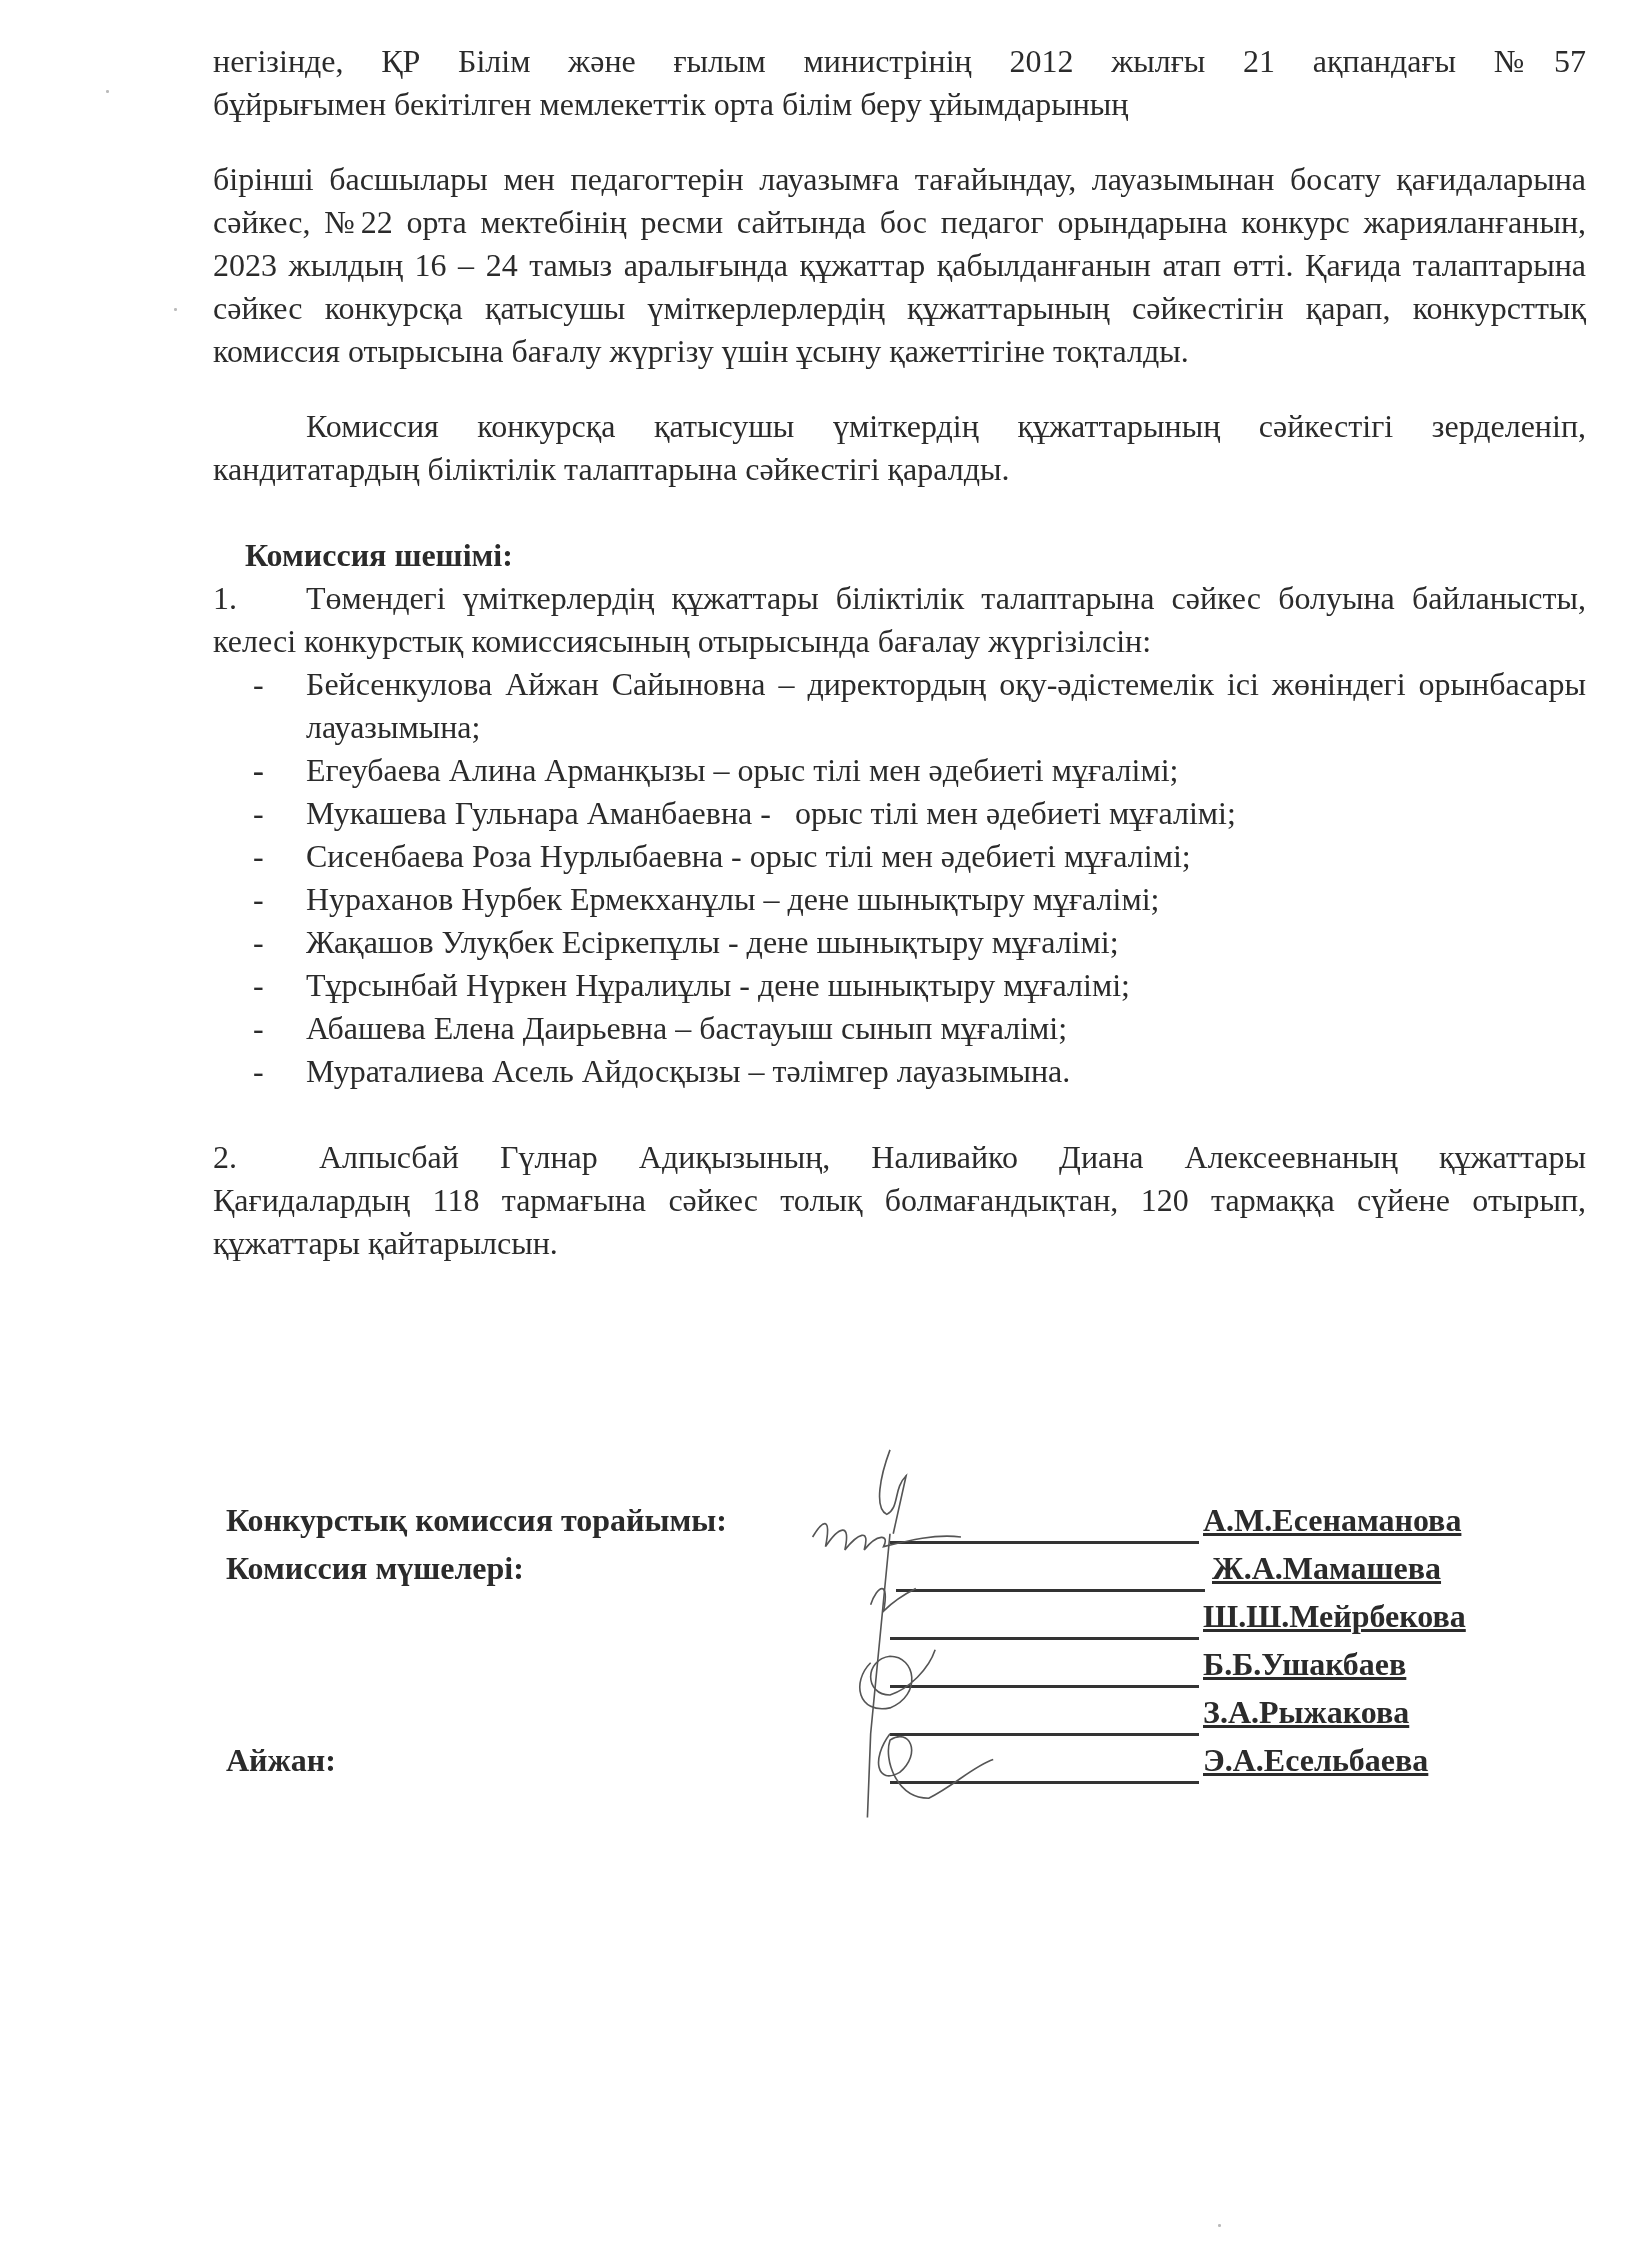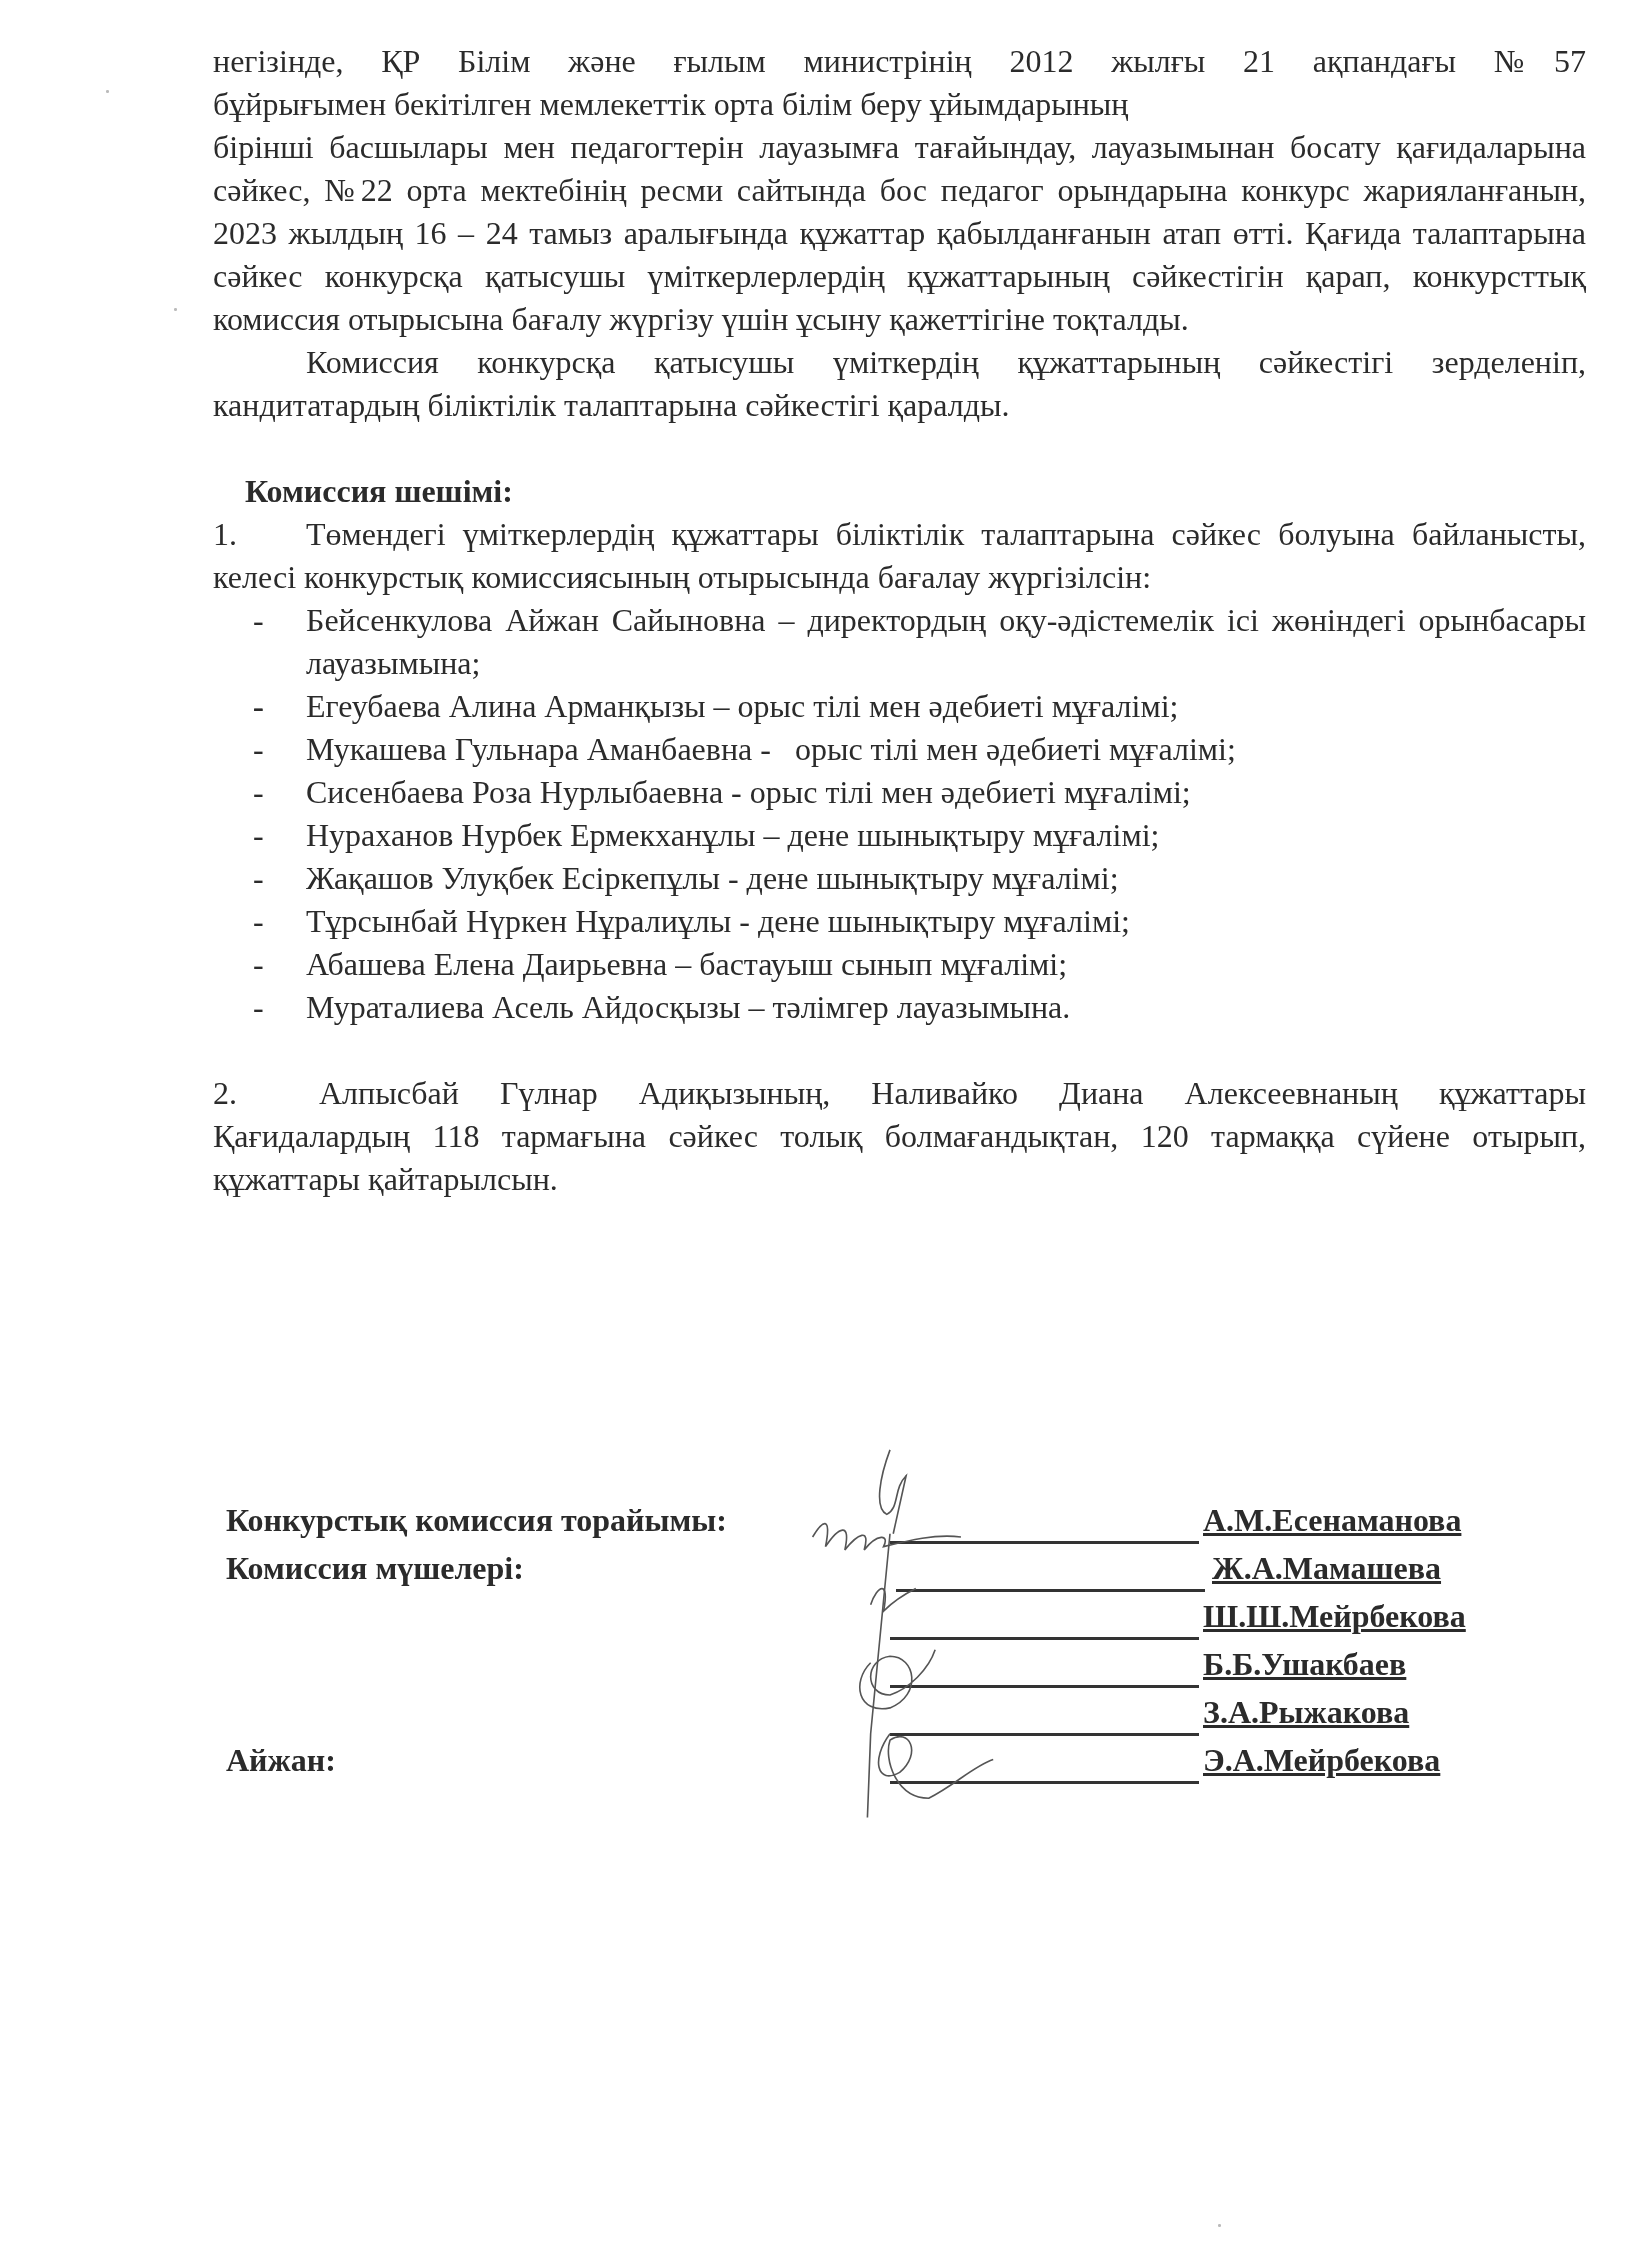--- a/index.html
+++ b/index.html
@@ -3,21 +3,21 @@
   <meta charset="utf-8">
   <style>
     html, body { margin: 0; padding: 0; background: #ffffff; }
     body { width: 1644px; height: 2261px; position: relative; overflow: hidden; }
     .page {
       position: absolute; left: 213px; top: 40px; width: 1373px;
       font-family: "Liberation Serif", "DejaVu Serif", serif;
       font-size: 32px; line-height: 43px; color: #2b2b2b;
     }
     .p { margin: 0; text-align: justify; }
-    .p.last { text-align-last: left; }
+    .p.last { text-align-last: left; margin-top: 32px; }
     .indent { text-indent: 93px; }
     .heading { font-weight: bold; margin-top: 43px; margin-left: 32px; }
     .numbered { display: flex; text-align: justify; }
     .num { flex: 0 0 93px; }
     .blist { list-style: none; margin: 0; padding: 0; }
     .blist li { position: relative; padding-left: 93px; }
     .blist li .dash { position: absolute; left: 40px; top: 0; }
     .gap { height: 43px; }
     .sign {
       position: absolute; left: 226px; top: 1502px; width: 1373px;
@@ -93,21 +93,21 @@
     <span class="name">Б.Б.Ушакбаев</span>
   </div>
   <div class="sign-row">
     <span class="role"></span>
     <span class="line"></span>
     <span class="name">З.А.Рыжакова</span>
   </div>
   <div class="sign-row">
     <span class="role">Айжан:</span>
     <span class="line"></span>
-    <span class="name">Э.А.Мейрбекова</span>
+    <span class="name">Э.А.Есельбаева</span>
   </div>
 </div>
 
 <svg class="signature" viewBox="0 0 400 600" fill="none" stroke="#555" stroke-width="2.5">
   <path d="M200 20 C185 60 175 110 195 120 C215 110 205 80 225 60 L205 150"></path>
   <path d="M80 155 C95 130 110 120 100 170 C120 140 140 130 130 175 C150 150 170 140 160 175 C180 150 200 150 190 170 C230 160 270 150 310 155"></path>
   <path d="M200 150 L170 460 L165 590"></path>
   <path d="M170 260 C180 230 200 220 190 270 C210 250 230 240 240 235"></path>
   <path d="M170 350 C140 380 150 430 200 420 C250 400 240 340 200 340 C160 345 160 400 200 400 C230 390 260 360 270 330"></path>
   <path d="M200 460 C170 500 180 540 215 520 C250 490 230 450 200 470 C190 500 210 560 260 560 C300 540 330 510 360 500"></path>

